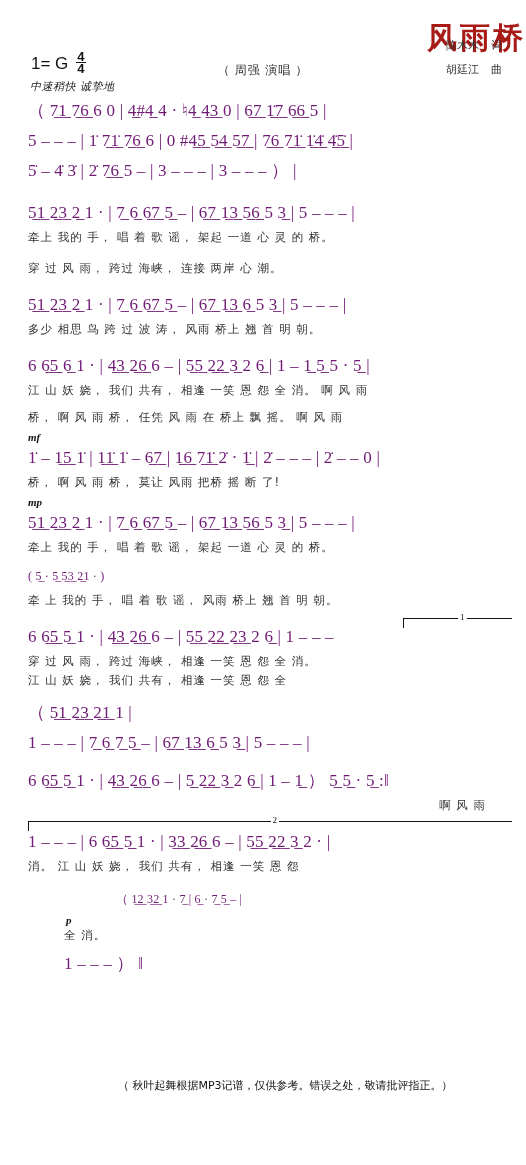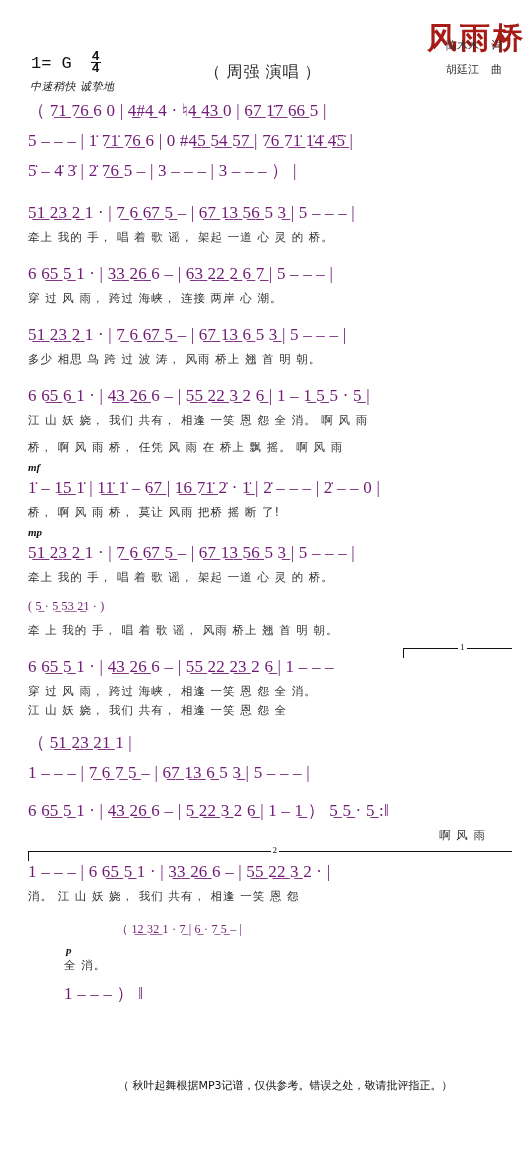--- a/index.html
+++ b/index.html
@@ -26,34 +26,34 @@
     font-family: "DejaVu Sans", sans-serif;
     font-size: 30px;
     font-weight: bold;
     color: #a81a16;
     letter-spacing: 3px;
   }
   #singer-line {
     position: absolute;
     left: 0; right: 0; top: 62px;
     text-align: center;
-    font-family: Liberation Serif, serif;
-    font-size: 16px;
+    font-family: Liberation Sans, sans-serif;
+    font-size: 12px;
     color: #2b2b2b;
     letter-spacing: 1px;
   }
   #key-sig {
     position: absolute;
     left: 31px; top: 52px;
-    font-family: Liberation Mono, monospace;
+    font-family: Liberation Sans, sans-serif;
     font-size: 17px;
     color: #111;
     display: flex;
     align-items: center;
-    gap: 16px;
+    gap: 5px;
   }
   #key-sig .meter {
     display: inline-flex;
     flex-direction: column;
     align-items: center;
     line-height: 0.88;
     font-size: 13px;
     font-weight: bold;
     margin-left: 3px;
     position: relative;
@@ -194,21 +194,20 @@
   <div class="gap12"></div>
 
   <div class="system">
     <div class="noteline">5̲1̲ 2̲3̲ 2̲ 1 ·  |  7̲ 6̲ 6̲7̲ 5̲ –  |  6̲7̲ 1̲3̲ 5̲6̲ 5 3̲  |  5 –  –  – |</div>
     <div class="lyricline">牵上 我的 手，        唱 着 歌   谣，        架起 一道 心   灵 的    桥。</div>
   </div>
 
   <div class="gap12"></div>
 
   <div class="system">
-    <div class="noteline">6  6̲5̲  5̲ 1 ·  |  3̲3̲ 2̲6̲ 6 –  |  6̲3̲ 2̲2̲ 2̲ 6̲ 7̲  |  5 –  –  – |</div>
     <div class="lyricline">穿 过   风 雨，      跨过 海峡，        连接 两岸 心        潮。</div>
   </div>
 
   <div class="gap12"></div>
 
   <div class="system">
     <div class="noteline">5̲1̲ 2̲3̲ 2̲ 1 ·  |  7̲ 6̲ 6̲7̲ 5̲ –  |  6̲7̲ 1̲3̲ 6̲ 5 3̲  |  5  –  –  – |</div>
     <div class="lyricline">多少 相思 鸟         跨 过 波   涛，       风雨 桥上 翘 首 明    朝。</div>
   </div>
 

